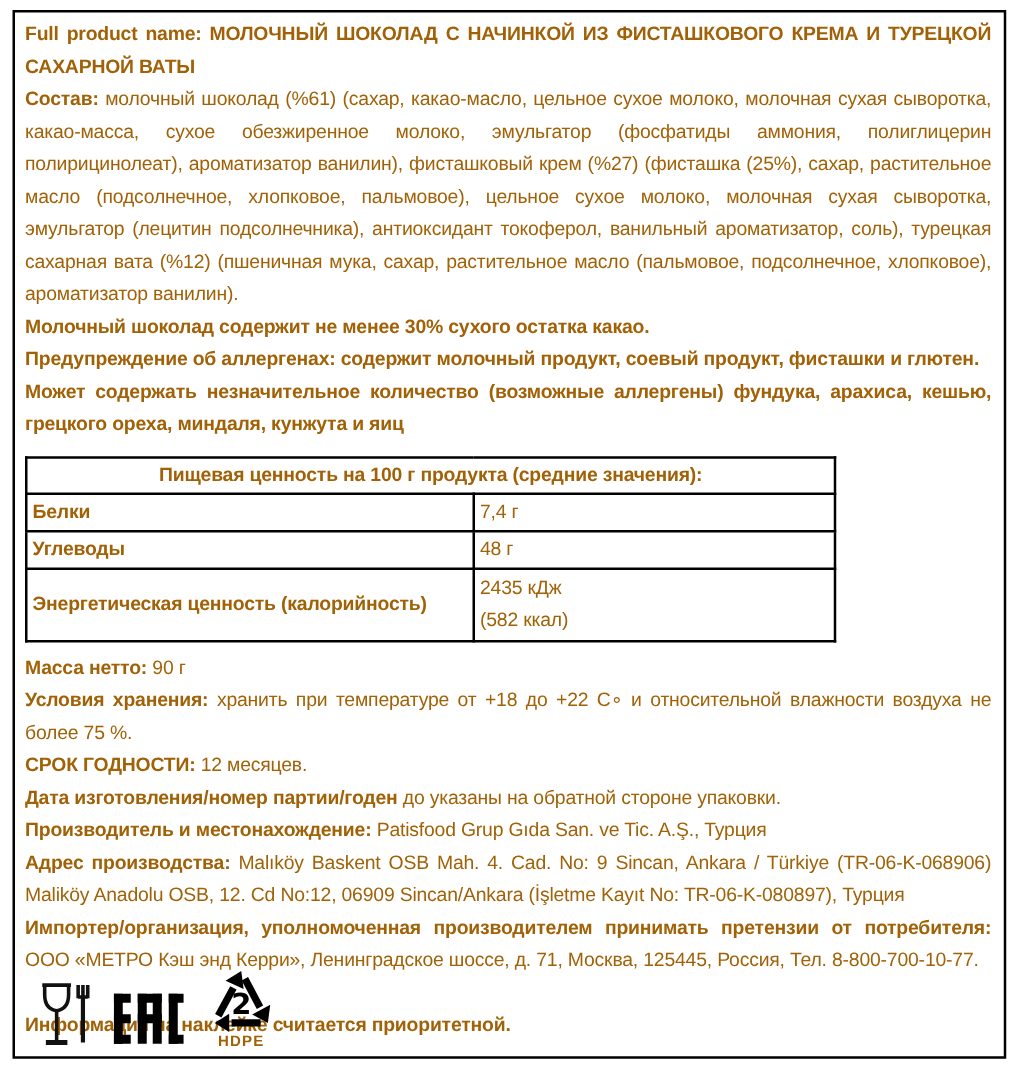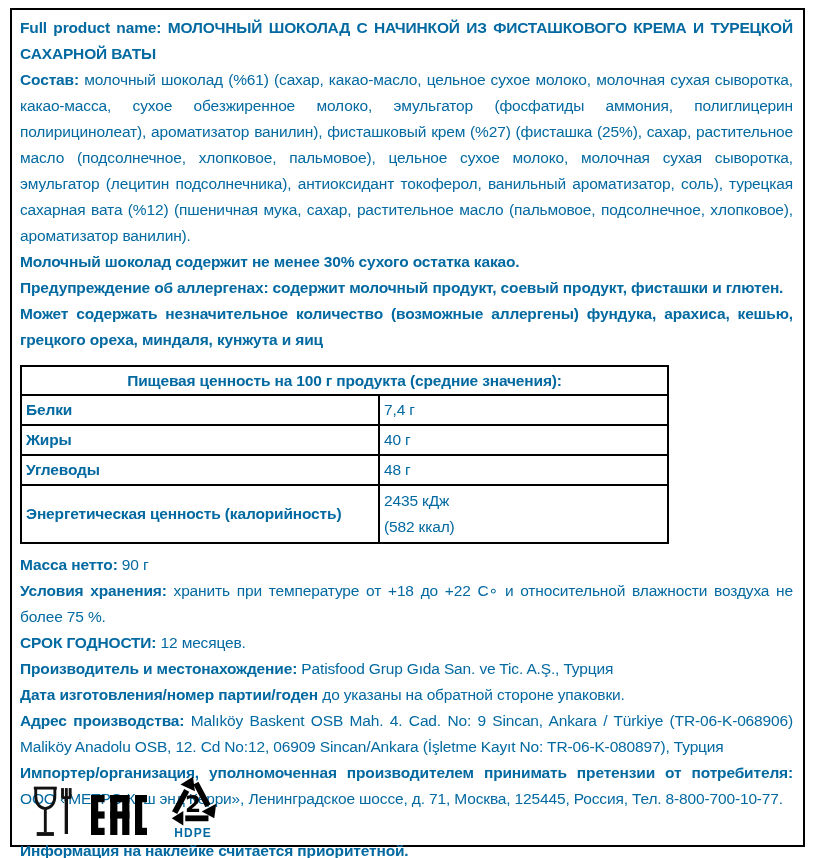--- a/index.html
+++ b/index.html
@@ -1,17 +1,17 @@
 <!DOCTYPE html>
 <html><head>
 <meta charset="utf-8">
 <style>
   html,body{margin:0;padding:0;background:#ffffff;}
   .page{position:relative;width:819px;height:858px;background:#ffffff;
-        font-family:"Liberation Sans",sans-serif;color:#0369a1;overflow:hidden;}
+        font-family:"Liberation Sans",sans-serif;color:#a16207;overflow:hidden;}
   .border-box{position:absolute;left:10px;top:8px;width:795px;height:839px;
         box-sizing:border-box;border:2px solid #000;padding:5px 10px 0 8px;}
   .p{margin:0;font-size:15.5px;line-height:26px;letter-spacing:-0.15px;text-align:justify;}
   .p.left{text-align:left;font-weight:bold;}
   .b{font-weight:bold;}
   table.nutrition{border-collapse:collapse;width:647px;margin:12px 0 8px 0;table-layout:fixed;}
   table.nutrition th, table.nutrition td{border:2px solid #000;
         font-size:15.5px;padding:1px 4px;letter-spacing:-0.15px;}
   table.nutrition th{font-weight:bold;height:25px;}
   table.nutrition td{height:26px;}
@@ -50,46 +50,42 @@
         </colgroup>
       <tbody>
           <tr>
         <th colspan="2">Пищевая ценность на 100 г продукта (средние значения):</th>
       </tr>
       <tr>
         <td class="nlabel">Белки</td>
         <td class="nvalue">7,4 г</td>
       </tr>
       <tr>
-        <td class="nlabel">Жиры</td>
-        <td class="nvalue">40 г</td>
-      </tr>
-      <tr>
         <td class="nlabel">Углеводы</td>
         <td class="nvalue">48 г</td>
       </tr>
       <tr class="energy">
         <td class="nlabel">Энергетическая ценность (калорийность)</td>
         <td class="nvalue">
           <div class="line">2435 кДж</div>
           <div class="line">(582 ккал)</div>
         </td>
       </tr>
     </tbody>
       </table>
 
     <p class="p"><b class="b">Масса нетто:</b> <span>90 г</span></p>
 
     <p class="p"><b class="b">Условия хранения:</b> <span>хранить при температуре от +18 до +22 С∘ и относительной влажности воздуха не более 75 %.</span></p>
 
     <p class="p"><b class="b">СРОК ГОДНОСТИ:</b> <span>12 месяцев.</span></p>
 
+    <p class="p"><b class="b">Дата изготовления/номер партии/годен</b> <span>до указаны на обратной стороне упаковки.</span></p>
+
     <p class="p"><b class="b">Производитель и местонахождение:</b> <span>Patisfood Grup Gıda San. ve Tic. A.Ş., Турция</span></p>
-
-    <p class="p"><b class="b">Дата изготовления/номер партии/годен</b> <span>до указаны на обратной стороне упаковки.</span></p>
 
     <p class="p"><b class="b">Адрес производства:</b> <span>Malıköy Baskent OSB Mah. 4. Cad. No: 9 Sincan, Ankara / Türkiye (TR-06-K-068906) Maliköy Anadolu OSB, 12. Cd No:12, 06909 Sincan/Ankara (İşletme Kayıt No: TR-06-K-080897), Турция</span></p>
 
     <p class="p"><b class="b">Импортер/организация, уполномоченная производителем принимать претензии от потребителя:</b> <span>ООО «МЕТРО Кэш энд Керри», Ленинградское шоссе, д. 71, Москва, 125445, Россия, Тел. 8-800-700-10-77.</span></p>
 
     <p class="p b left spacer-top">Информация на наклейке считается приоритетной.</p>
 
     <div class="icons">
 
       <svg width="44" height="56" viewBox="0 0 46 58" aria-hidden="false">

